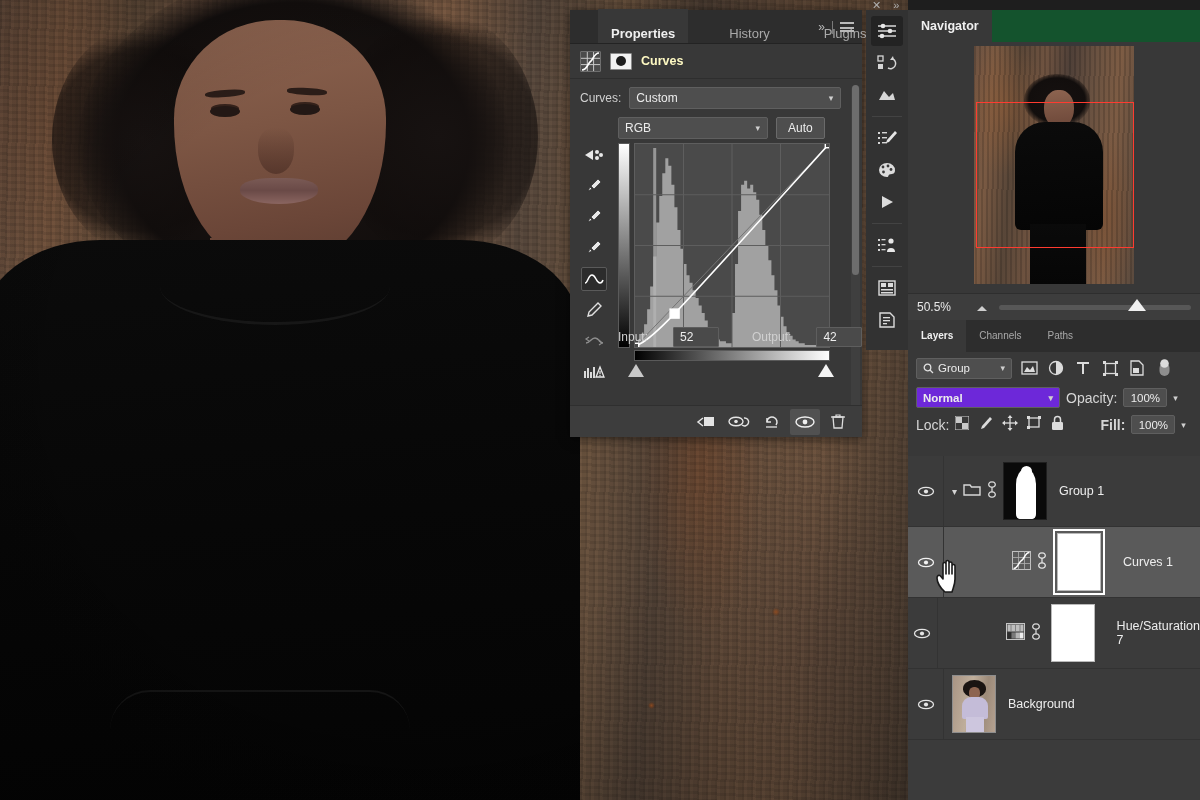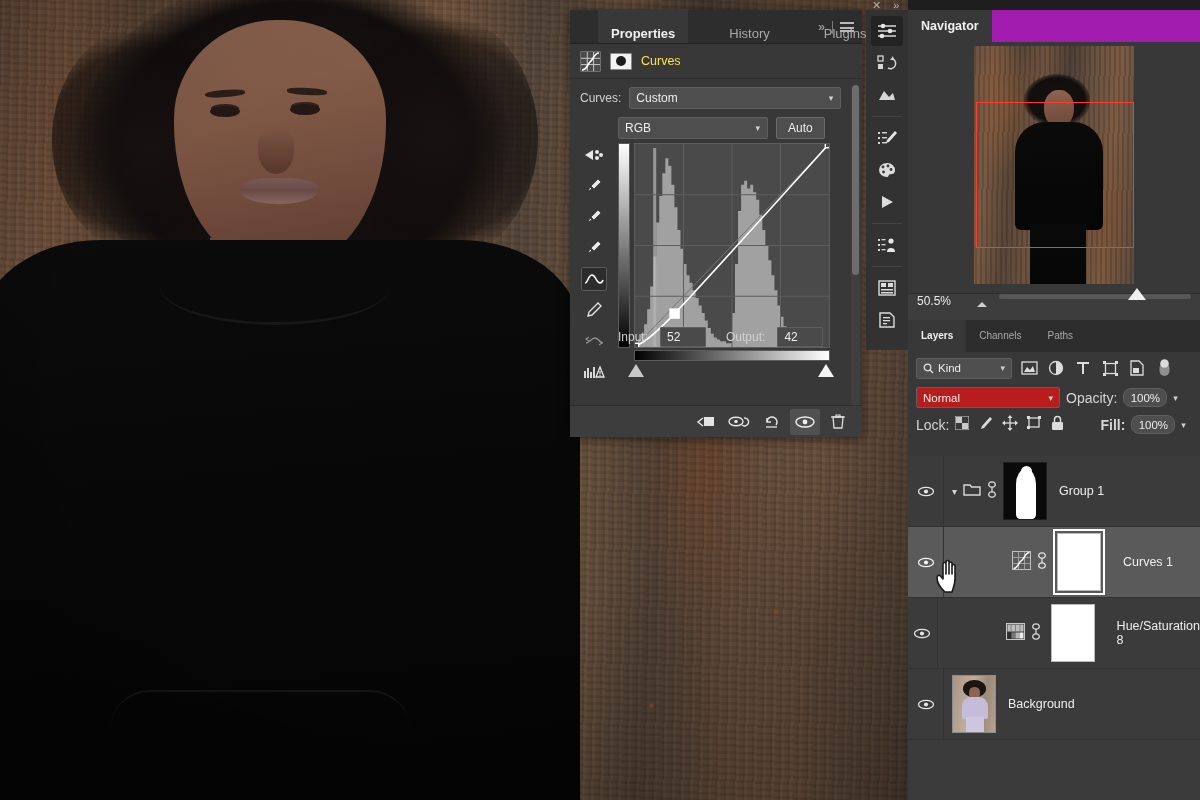--- a/index.html
+++ b/index.html
@@ -118,21 +118,21 @@
   .curves-glyph {
     width: 21px; height: 21px; background: #4b4b4b; border: 1px solid #6e6e6e;
     position: relative; border-radius: 1px;
   }
   .curves-glyph svg { position: absolute; left: 0; top: 0; }
   .mask-chip {
     width: 22px; height: 17px; background: #f2f2f2; border: 1px solid #8a8a8a;
     display: flex; align-items: center; justify-content: center; border-radius: 1px;
   }
   .mask-chip i { width: 10px; height: 10px; border-radius: 50%; background: #1c1c1c; display:block; }
-  .props-title span.lbl { font-size: 12.5px; color: #fde047; }
+  .props-title span.lbl { font-size: 12.5px; color: #fef9c3; font-weight: bold; }
 
   .props-body { position: relative; padding: 8px 10px 0 10px; border-top: 1px solid #2e2e2e; height: 352px; }
   .row { display: flex; align-items: center; gap: 8px; margin-bottom: 8px; }
   .lbl-sm { font-size: 12px; color: #d0d0d0; }
   .select {
     background: #4e4e4e; border: 1px solid #5f5f5f; height: 22px; border-radius: 2px;
     display: flex; align-items: center; padding: 0 6px; font-size: 12px; color: #ececec;
     position: relative; cursor: default;
   }
   .select .chev { position: absolute; right: 7px; font-size: 9px; color: #cfcfcf; }
@@ -168,21 +168,21 @@
     position: absolute; left: 16px; top: 207px; width: 196px; height: 11px;
     background: linear-gradient(to right, #000 0%, #fff 100%); border: 1px solid #5a5a5a;
   }
   .blk-marker, .wht-marker {
     position: absolute; top: 221px; width: 0; height: 0;
     border-left: 8px solid transparent; border-right: 8px solid transparent;
   }
   .blk-marker { left: 10px; border-bottom: 13px solid #c9c9c9; }
   .wht-marker { left: 200px; border-bottom: 13px solid #f4f4f4; }
 
-  .io-row { position: absolute; left: 48px; top: 248px; display: flex; align-items: center; gap: 12px; }
+  .io-row { position: absolute; left: 48px; top: 248px; display: flex; align-items: center; gap: 25px; }
   .io-field {
     background: #4a4a4a; border: 1px solid #5e5e5e; width: 46px; height: 20px;
     font-size: 12px; color: #ededed; display: flex; align-items: center; padding-left: 6px; border-radius: 1px;
   }
 
   .props-footer {
     position: absolute; left: 0; bottom: 0; width: 292px; height: 32px;
     background: #3d3d3d; border-top: 1px solid #2f2f2f;
     display: flex; align-items: center; justify-content: flex-end; gap: 3px; padding-right: 9px;
   }
@@ -197,32 +197,32 @@
   .rail-btn { width: 32px; height: 30px; display: flex; align-items: center; justify-content: center; border-radius: 3px; cursor: default; }
   .rail-btn.active { background: #232323; }
   .rail-sep { width: 30px; height: 1px; background: #434343; margin: 4px 0; }
   .topbits { position: absolute; left: 866px; top: -3px; width: 60px; height: 16px;
     display: flex; align-items: center; gap: 12px; color: #b0b0b0; font-size: 11px; }
 
   
   .nav-panel {
     position: absolute; left: 908px; top: 10px; width: 292px; height: 310px; background: #383838;
   }
-  .nav-tabs { display: flex; align-items: flex-end; height: 32px; background: #a21caf; }
+  .nav-tabs { display: flex; align-items: flex-end; height: 32px; background: #14532d; }
   .nav-tab { padding: 0 13px; height: 32px; line-height: 32px; font-size: 12.5px; color: #a9a9a9; cursor: default; }
   .nav-tab.active { background: #383838; color: #f0f0f0; font-weight: bold; }
   .nav-thumb-area {
     position: absolute; left: 0; top: 32px; width: 292px; height: 245px;
     display: flex; align-items: center; justify-content: center; background: #383838;
   }
   .nav-thumb { position: relative; width: 160px; height: 238px; overflow: hidden; }
   .nav-viewbox { position: absolute; left: 2px; top: 56px; width: 158px; height: 146px; border: 1.5px solid #ff3b30; }
   .nav-bottom {
     position: absolute; left: 0; bottom: 0; width: 292px; height: 27px; background: #3d3d3d;
-    display: flex; gap: 9px; padding: 0 9px; border-top: 1px solid #2e2e2e;
+    display: flex; align-items: center; gap: 9px; padding: 0 9px; border-top: 1px solid #2e2e2e;
   }
   .zoom-val { font-size: 12px; color: #e8e8e8; width: 48px; }
   .zoom-track { position: relative; flex: 1; height: 5px; background: #575757; border-radius: 3px; }
   .zoom-thumb { position: absolute; top: -6px; width: 0; height: 0;
     border-left: 9px solid transparent; border-right: 9px solid transparent; border-bottom: 12px solid #f0f0f0; }
 
   
   .layers-panel { position: absolute; left: 908px; top: 320px; width: 292px; height: 480px; background: #383838; }
   .lay-tabs { display: flex; align-items: flex-end; height: 32px; background: #2d2d2d; }
   .lay-tab { padding: 0 13px; height: 32px; line-height: 32px; font-size: 10px; color: #a9a9a9; cursor: default; }
@@ -230,26 +230,26 @@
 
   .filter-row { display: flex; align-items: center; gap: 7px; padding: 6px 8px; height: 32px; }
   .kind-sel {
     background: #4e4e4e; border: 1px solid #5f5f5f; height: 21px; width: 96px; border-radius: 2px;
     display: flex; align-items: center; gap: 4px; padding: 0 6px; font-size: 11.5px; color: #ececec; position: relative;
   }
   .ficon { width: 20px; height: 20px; display: flex; align-items: center; justify-content: center; cursor: default; }
 
   .blend-row, .lock-row { display: flex; align-items: center; gap: 6px; padding: 0 8px; height: 27px; }
   .blend-sel {
-    background: #b91c1c; border: 1px solid #5f5f5f; height: 21px; width: 144px; border-radius: 2px;
-    display: flex; align-items: center; padding: 0 6px; font-size: 11.5px; color: #ececec; position: relative;
+    background: #6d28d9; border: 1px solid #5f5f5f; height: 21px; width: 144px; border-radius: 2px;
+    display: flex; align-items: center; padding: 0 6px; font-size: 11.5px; color: #ececec; position: relative; font-weight: bold;
   }
   .mini-lbl { font-size: 14px; color: #d5d5d5; }
   .mini-val {
-    background: #4e4e4e; border: 1px solid #5f5f5f; height: 19px; min-width: 44px; border-radius: 8px;
+    background: #4e4e4e; border: 1px solid #5f5f5f; height: 19px; min-width: 44px; border-radius: 2px;
     font-size: 11.5px; color: #ececec; display: flex; align-items: center; justify-content: center;
   }
   .mini-chev { font-size: 9px; color: #cfcfcf; }
   .lock-icons { display: flex; align-items: center; gap: 9px; }
 
   .layer-list { position: absolute; left: 0; top: 136px; width: 292px; height: 344px; background: #3b3b3b; }
   .layer-row {
     position: relative; display: flex; align-items: center; height: 71px;
     border-bottom: 1px solid #323232; cursor: default;
   }
@@ -594,21 +594,21 @@
       <div class="lay-tab">Channels</div>
       <div class="lay-tab">Paths</div>
     </div>
 
     <div class="filter-row">
       <span class="kind-sel">
         <svg width="11" height="11" viewBox="0 0 11 11">
             <circle cx="4.5" cy="4.5" r="3.3" fill="none" stroke="#e0e0e0" stroke-width="1.3"></circle>
             <line x1="7" y1="7" x2="10" y2="10" stroke="#e0e0e0" stroke-width="1.3"></line>
           </svg>
-        <span>Kind</span>
+        <span>Group</span>
         <span class="chev" style="position:absolute;right:6px;font-size:9px;color:#cfcfcf;">▾</span>
       </span>
       <span class="ficon">
         <svg width="17" height="14" viewBox="0 0 17 14">
             <rect x="1" y="1" width="15" height="12" fill="none" stroke="#dcdcdc" stroke-width="1.3"></rect>
             <path d="M3,11 L6,6 L9,9 L12,5 L14,11 Z" fill="#dcdcdc"></path>
           </svg>
       </span>
       <span class="ficon">
         <svg width="16" height="16" viewBox="0 0 16 16">
@@ -786,21 +786,21 @@
           </span>
           <span>
             <svg width="10" height="17" viewBox="0 0 10 17">
                 <path d="M5,6 a2.6,2.6 0 1,1 0,-5 a2.6,2.6 0 1,1 0,5 z" fill="none" stroke="#d8d8d8" stroke-width="1.3"></path>
                 <path d="M5,16 a2.6,2.6 0 1,1 0,-5 a2.6,2.6 0 1,1 0,5 z" fill="none" stroke="#d8d8d8" stroke-width="1.3"></path>
                 <line x1="5" y1="6" x2="5" y2="11" stroke="#d8d8d8" stroke-width="1.3"></line>
               </svg>
           </span>
           <span class="thumb-white" style="margin-left:4px;"></span>
         </span>
-        <span class="layer-name" style="margin-left:22px;">Hue/Saturation 8</span>
+        <span class="layer-name" style="margin-left:22px;">Hue/Saturation 7</span>
       </div>
 
       <div class="layer-row">
         <span class="eye-cell">
           <svg width="18" height="11" viewBox="0 0 18 11">
               <ellipse cx="9" cy="5.5" rx="7.5" ry="4.2" fill="none" stroke="#e4e4e4" stroke-width="1.3"></ellipse>
               <circle cx="9" cy="5.5" r="2.1" fill="#e4e4e4"></circle>
             </svg>
         </span>
         <span class="layer-mid">

